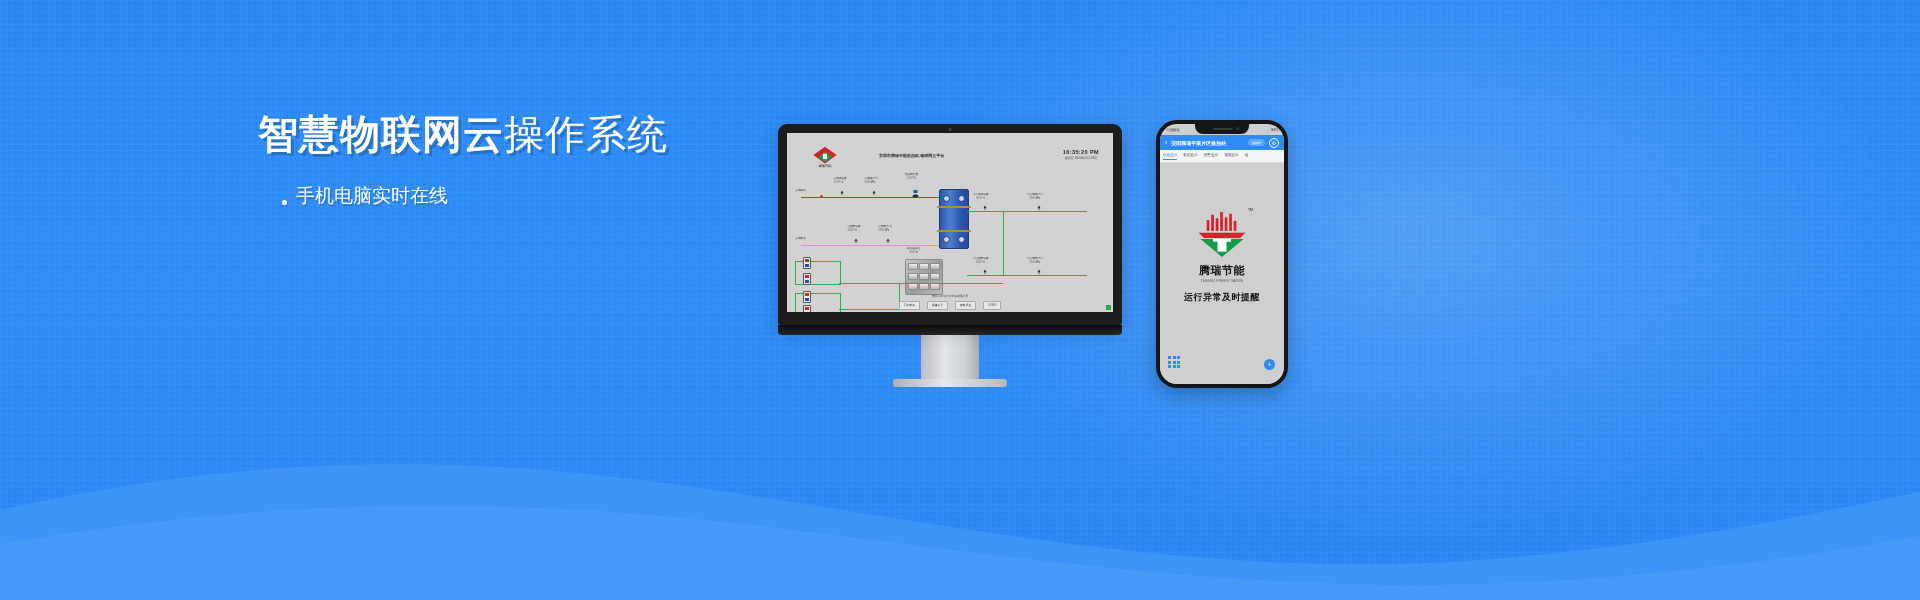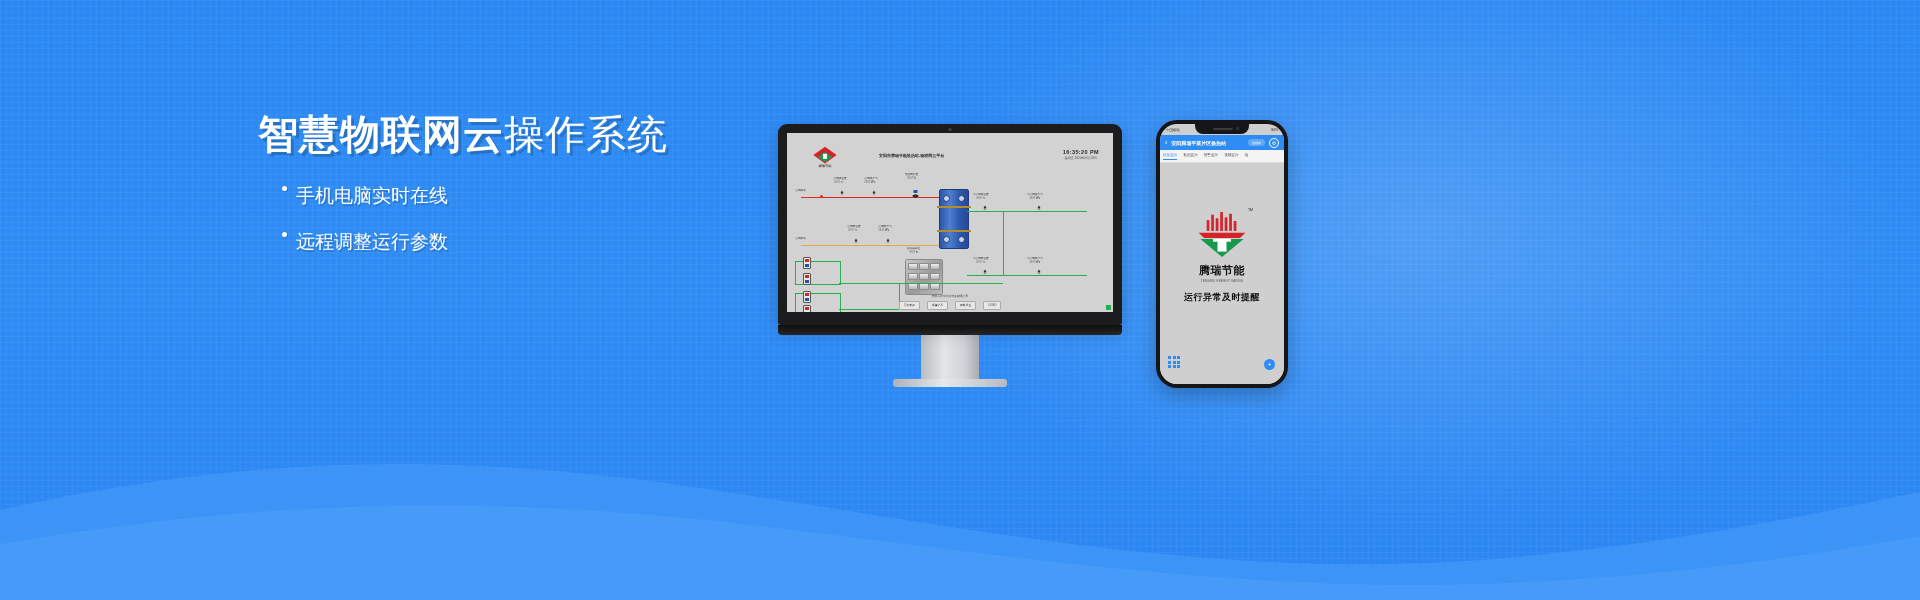--- a/index.html
+++ b/index.html
@@ -30,21 +30,21 @@
   
   #copy{position:absolute;left:258px;top:112px;width:520px;}
   #headline{
     font-size:40px;line-height:1.1;color:#ffffff;white-space:nowrap;
     text-shadow:3px 3px 0 rgba(0,0,0,.18);letter-spacing:1px;
   }
   #headline .strong{font-weight:bold;}
   #headline .light{font-weight:normal;}
   #bullets{margin-top:30px;list-style:none;padding:0;}
   #bullets li{
-    display:flex;align-items:flex-start;gap:9px;
+    display:flex;align-items:flex-end;gap:9px;
     color:#ffffff;font-size:19px;line-height:1;margin-bottom:27px;
     text-shadow:1.5px 1.5px 0 rgba(0,0,0,.16);padding-left:24px;
   }
   #bullets li .dot{
     width:5px;height:5px;border-radius:50%;background:#fff;flex:none;
     box-shadow:1px 1px 0 rgba(0,0,0,.15);
   }
   
   #monitor{position:absolute;left:778px;top:124px;width:344px;}
   #mon-bezel{
@@ -176,24 +176,20 @@
 
 <div id="copy">
   <div id="headline">
     <span class="strong">智慧物联网云</span><span class="light">操作系统</span>
   </div>
   <ul id="bullets">
     <li>
         <span class="dot"></span>
         <span>手机电脑实时在线</span>
       </li>
-    <li>
-        <span class="dot"></span>
-        <span>远程调整运行参数</span>
-      </li>
   </ul>
 </div>
 
 <div id="monitor">
   <div id="mon-bezel">
     <div id="mon-cam"></div>
     <div id="mon-screen">
 
       <svg class="scr-logo" viewBox="0 0 40 34">
         <polygon points="20,1 38,14 20,27 2,14" fill="#d8222a"></polygon>

